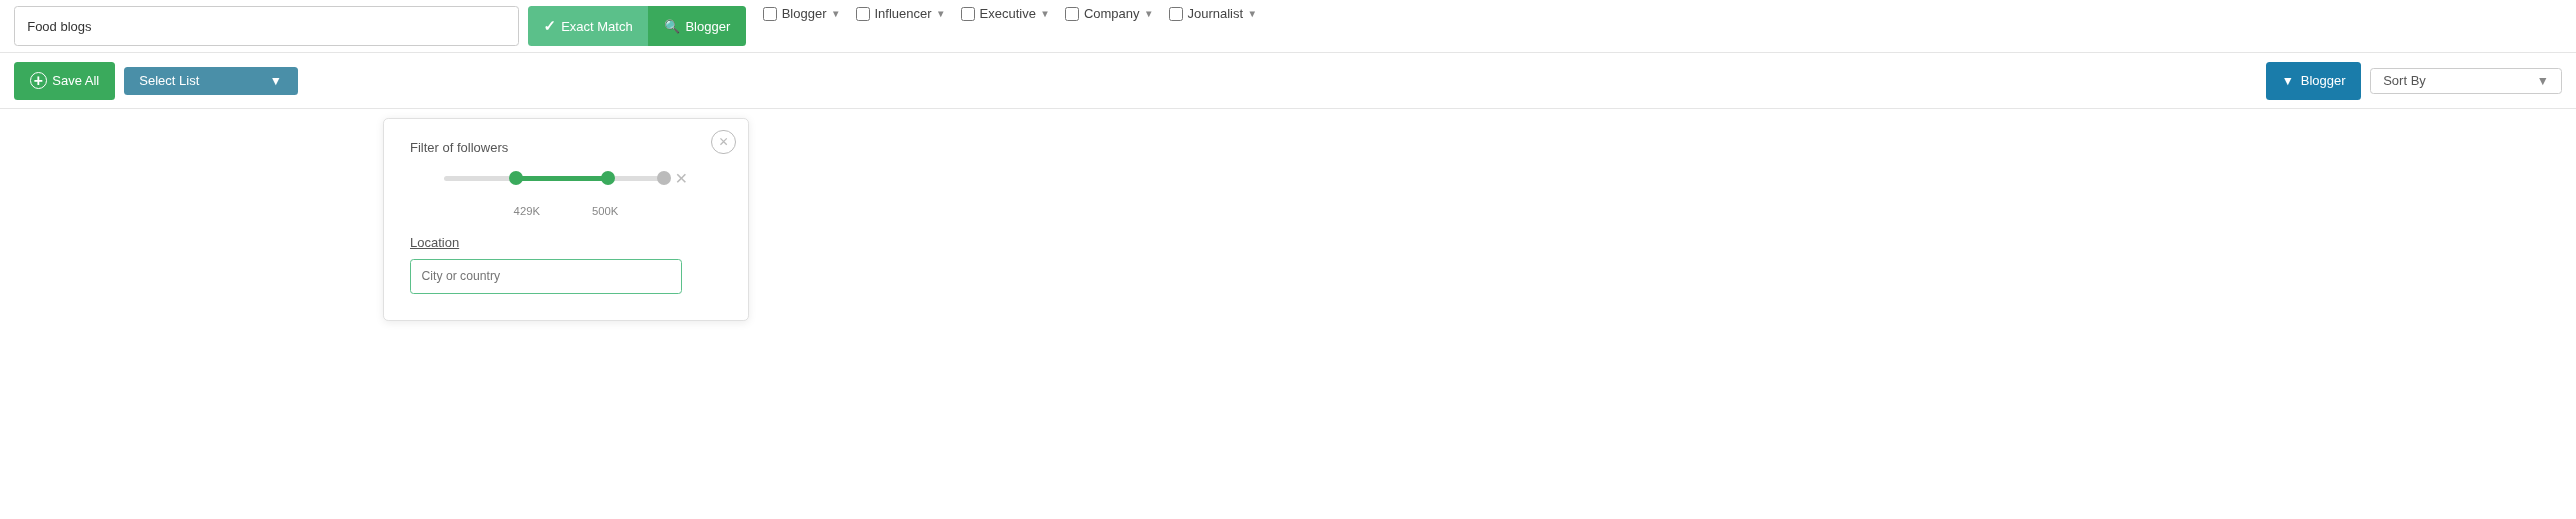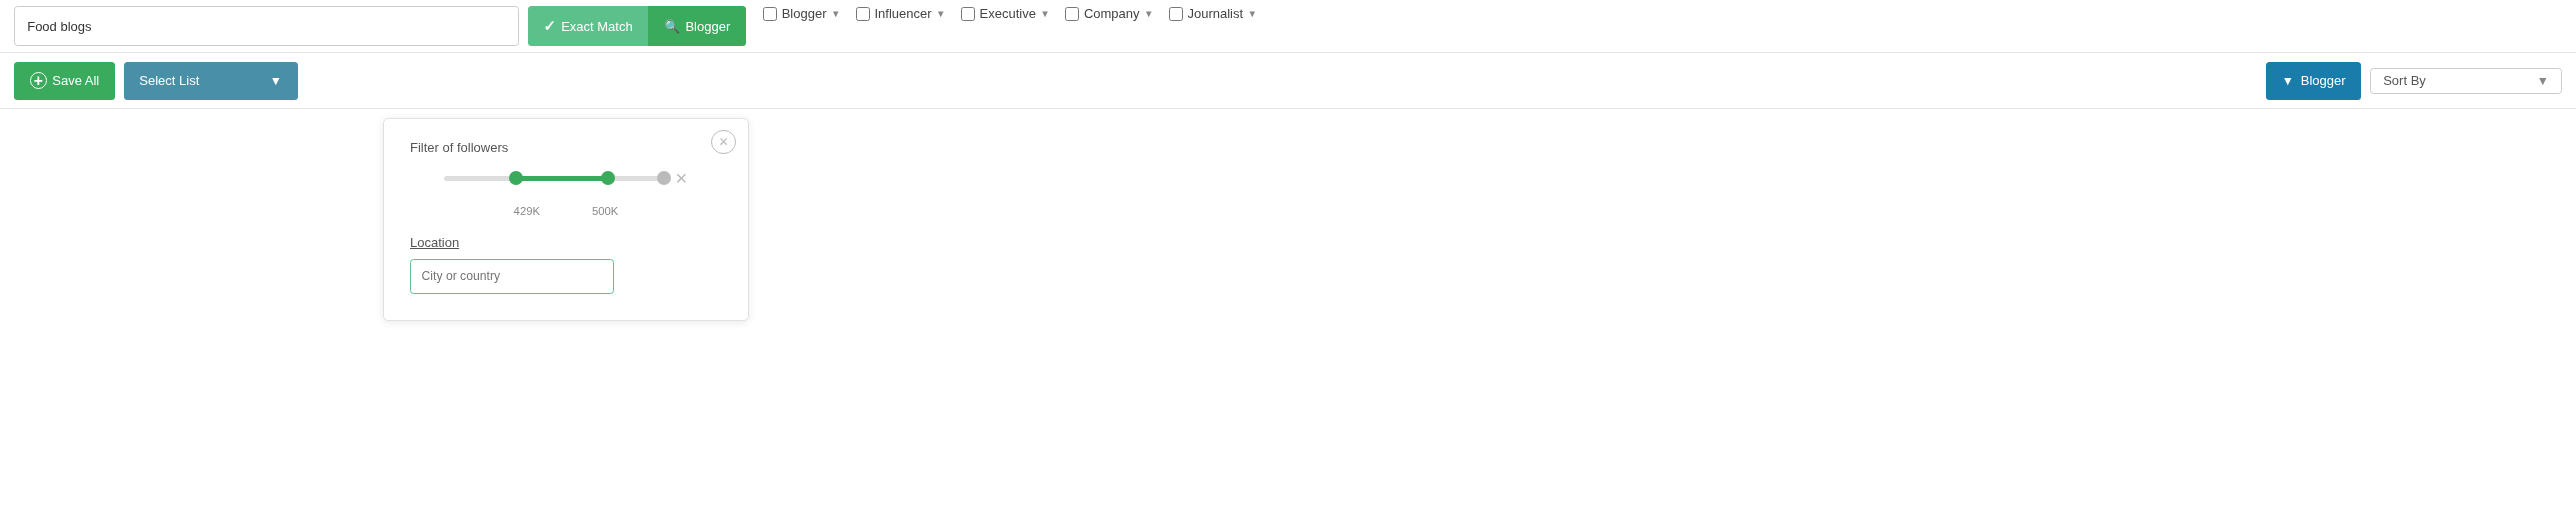--- a/index.html
+++ b/index.html
@@ -131,21 +131,21 @@
 
     .select-list-btn {
       display: flex;
       align-items: center;
       gap: 7px;
       background: #4a8fa8;
       color: #fff;
       border: none;
       border-radius: 3.5px;
       padding: 0 15.7px;
-      height: 38px;
+      height: 28px;
       font-size: 13px;
       cursor: pointer;
       font-weight: 500;
       min-width: 174px;
       justify-content: space-between;
     }
 
     .action-right {
       display: flex;
       align-items: center;
@@ -233,21 +233,21 @@
 
     .location-section-title {
       font-size: 13px;
       color: #555;
       margin-bottom: 8.7px;
       font-weight: 400;
       text-decoration: underline;
     }
 
     .location-input {
-      width: 204px;
+      width: 272px;
       height: 35px;
       padding: 0 10.5px;
       border: 1.7px solid #5bc08a;
       border-radius: 3.5px;
       font-size: 12.2px;
       color: #999;
       outline: none;
     }
 
     

